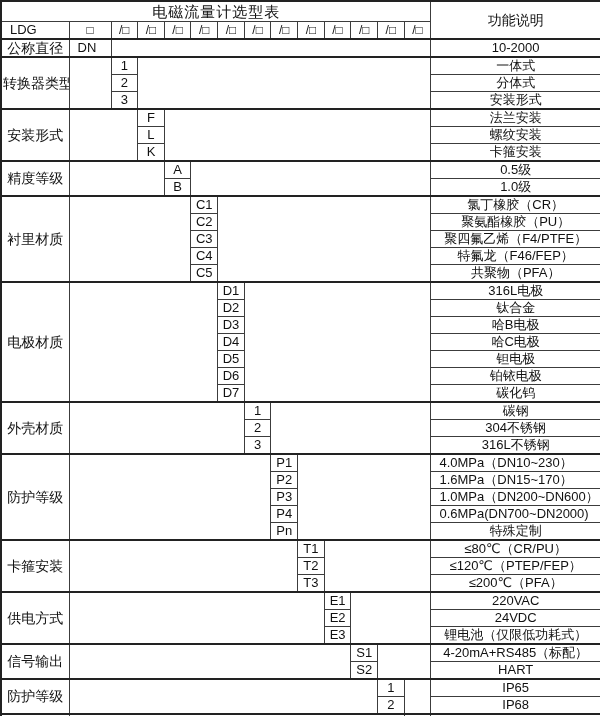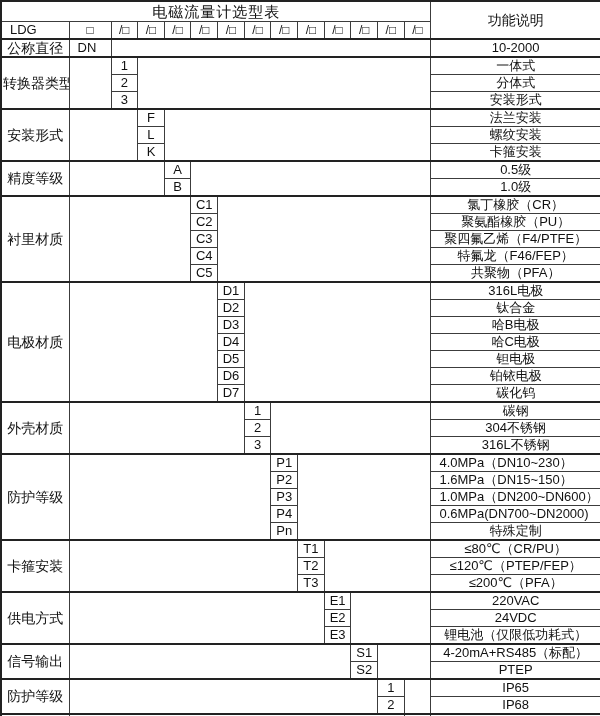--- a/index.html
+++ b/index.html
@@ -196,21 +196,21 @@
 
     <tr class="sec">
       <td class="lbl" rowspan="5">防护等级</td>
       <td colspan="7" rowspan="5"></td>
       <td class="code">P1</td>
       <td colspan="5" rowspan="5"></td>
       <td class="left">4.0MPa（DN10~230）</td>
     </tr>
     <tr>
       <td class="code">P2</td>
-      <td class="left">1.6MPa（DN15~150）</td>
+      <td class="left">1.6MPa（DN15~170）</td>
     </tr>
     <tr>
       <td class="code">P3</td>
       <td class="left">1.0MPa（DN200~DN600）</td>
     </tr>
     <tr>
       <td class="code">P4</td>
       <td class="left">0.6MPa(DN700~DN2000)</td>
     </tr>
     <tr>
@@ -252,21 +252,21 @@
 
     <tr class="sec">
       <td class="lbl" rowspan="2">信号输出</td>
       <td colspan="10" rowspan="2"></td>
       <td class="code">S1</td>
       <td colspan="2" rowspan="2"></td>
       <td>4-20mA+RS485（标配）</td>
     </tr>
     <tr>
       <td class="code">S2</td>
-      <td>PTEP</td>
+      <td>HART</td>
     </tr>
 
     <tr class="sec">
       <td class="lbl" rowspan="2">防护等级</td>
       <td colspan="11" rowspan="2"></td>
       <td class="code">1</td>
       <td rowspan="2"></td>
       <td>IP65</td>
     </tr>
     <tr>

